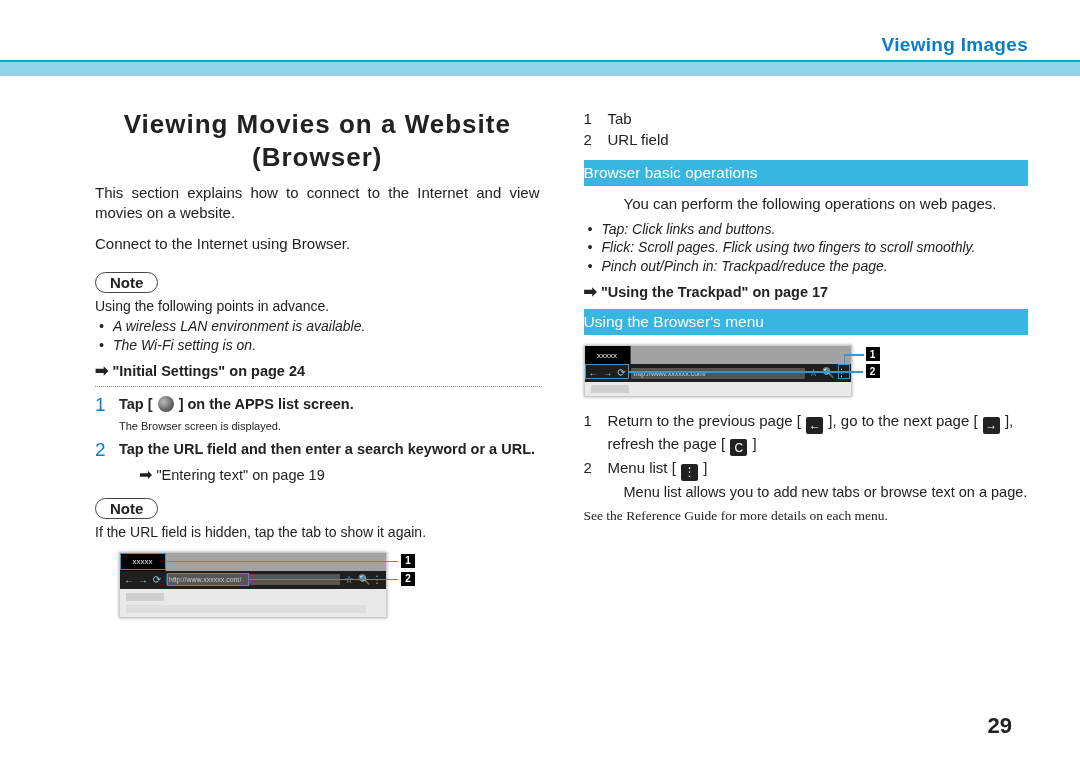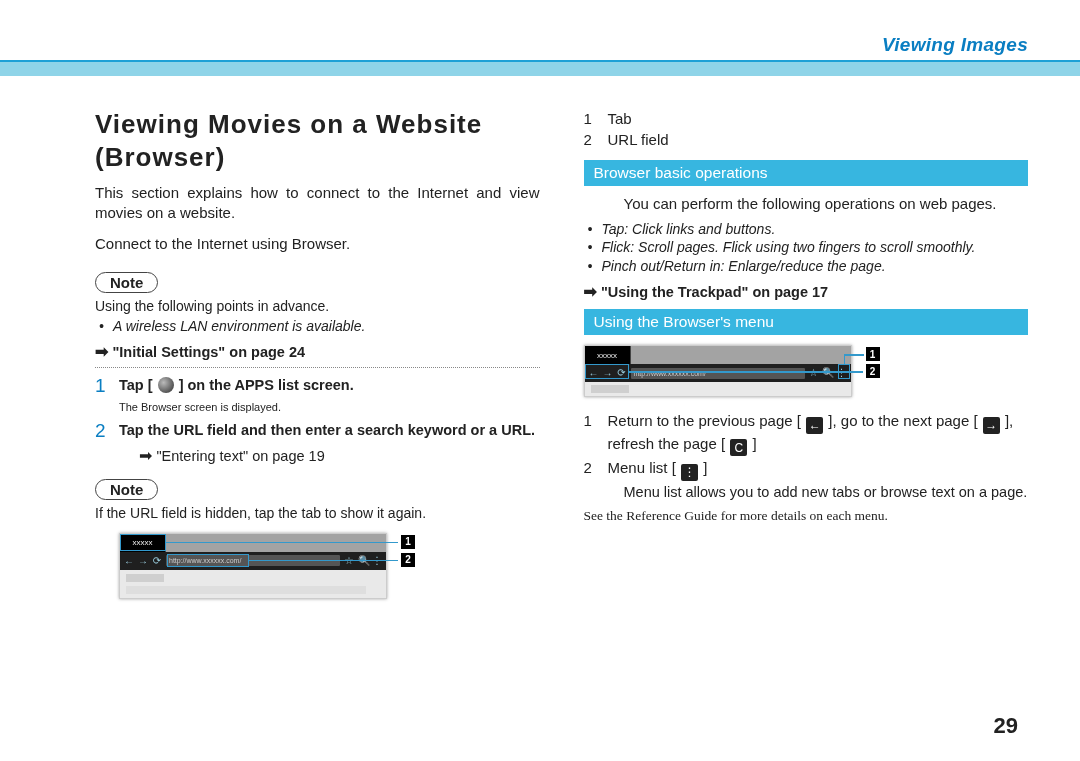--- a/index.html
+++ b/index.html
@@ -29,44 +29,44 @@
     background: #1ea1d6;
   }
   .header-title {
     position: absolute;
     top: 34px;
     right: 52px;
     color: #0a7ec2;
     font-weight: 700;
     font-size: 19px;
     letter-spacing: 0.3px;
-    font-style: italic;
   }
   .page-number {
     position: absolute;
     bottom: 22px;
-    right: 62px;
+    right: 68px;
     font-weight: 700;
     font-size: 22px;
   }
   .columns {
     display: flex;
     padding: 108px 52px 0 95px;
     gap: 44px;
   }
   .col {
     flex: 1;
     min-width: 0;
   }
   .main-heading {
     font-size: 26px;
     font-weight: 700;
     letter-spacing: 1px;
     line-height: 1.25;
     margin-bottom: 10px;
+    text-align: center;
   }
   .para {
     font-size: 15px;
     line-height: 1.3;
     margin-bottom: 12px;
     text-align: justify;
   }
   .para-nb { margin-bottom: 6px; }
   .note-pill {
     display: inline-block;
@@ -139,21 +139,21 @@
     height: 16px;
     background: radial-gradient(circle at 35% 35%, #bbb, #555 70%, #333);
     border-radius: 50%;
     vertical-align: -3px;
     margin: 0 1px;
   }
   .section-bar {
     background: #37b6e0;
     color: #fff;
     font-size: 15.5px;
-    padding: 4px 10px;
+    padding: 4px 0;
     margin: 8px 0 8px 0;
     font-weight: 400;
   }
   .num-list {
     font-size: 15px;
     line-height: 1.4;
     margin-bottom: 10px;
   }
   .num-list .row { display: flex; gap: 10px; }
   .num-list .n { min-width: 14px; }
@@ -290,20 +290,21 @@
 
   <div class="col">
     <h1 class="main-heading">Viewing Movies on a Website (Browser)</h1>
     <p class="para">This section explains how to connect to the Internet and view movies on a website.</p>
     <p class="para">Connect to the Internet using Browser.</p>
 
     <div class="note-pill">Note</div>
     <div class="small">Using the following points in advance.</div>
     <div class="bullet-list">
       <div class="bullet-item">A wireless LAN environment is available.</div>
+      <div class="bullet-item">The Wi-Fi setting is on.</div>
     </div>
 
     <div class="ref-link">
       <span class="ref-arrow">➡</span><span>"Initial Settings" on page 24</span>
     </div>
     <hr class="dotted">
 
     <div class="num-step">
       <div class="num">1</div>
       <div class="txt bold">
@@ -366,21 +367,21 @@
           <span class="n">2</span>
           <span>URL field</span>
         </div>
     </div>
 
     <div class="section-bar">Browser basic operations</div>
     <p class="para para-nb" style="text-align:justify;margin-left:40px;">You can perform the following operations on web pages.</p>
     <div class="bullet-list">
       <div class="bullet-item">Tap: Click links and buttons.</div>
       <div class="bullet-item">Flick: Scroll pages. Flick using two fingers to scroll smoothly.</div>
-      <div class="bullet-item">Pinch out/Return in: Enlarge/reduce the page.</div>
+      <div class="bullet-item">Pinch out/Pinch in: Trackpad/reduce the page.</div>
     </div>
     <div class="ref-link">
       <span class="ref-arrow">➡</span><span>"Using the Trackpad" on page 17</span>
     </div>
 
     <div class="section-bar">Using the Browser's menu</div>
 
     <div class="fig" style="width:310px; height:56px;">
       <div class="browser-mock wide">
         <div class="bm-tabs">

